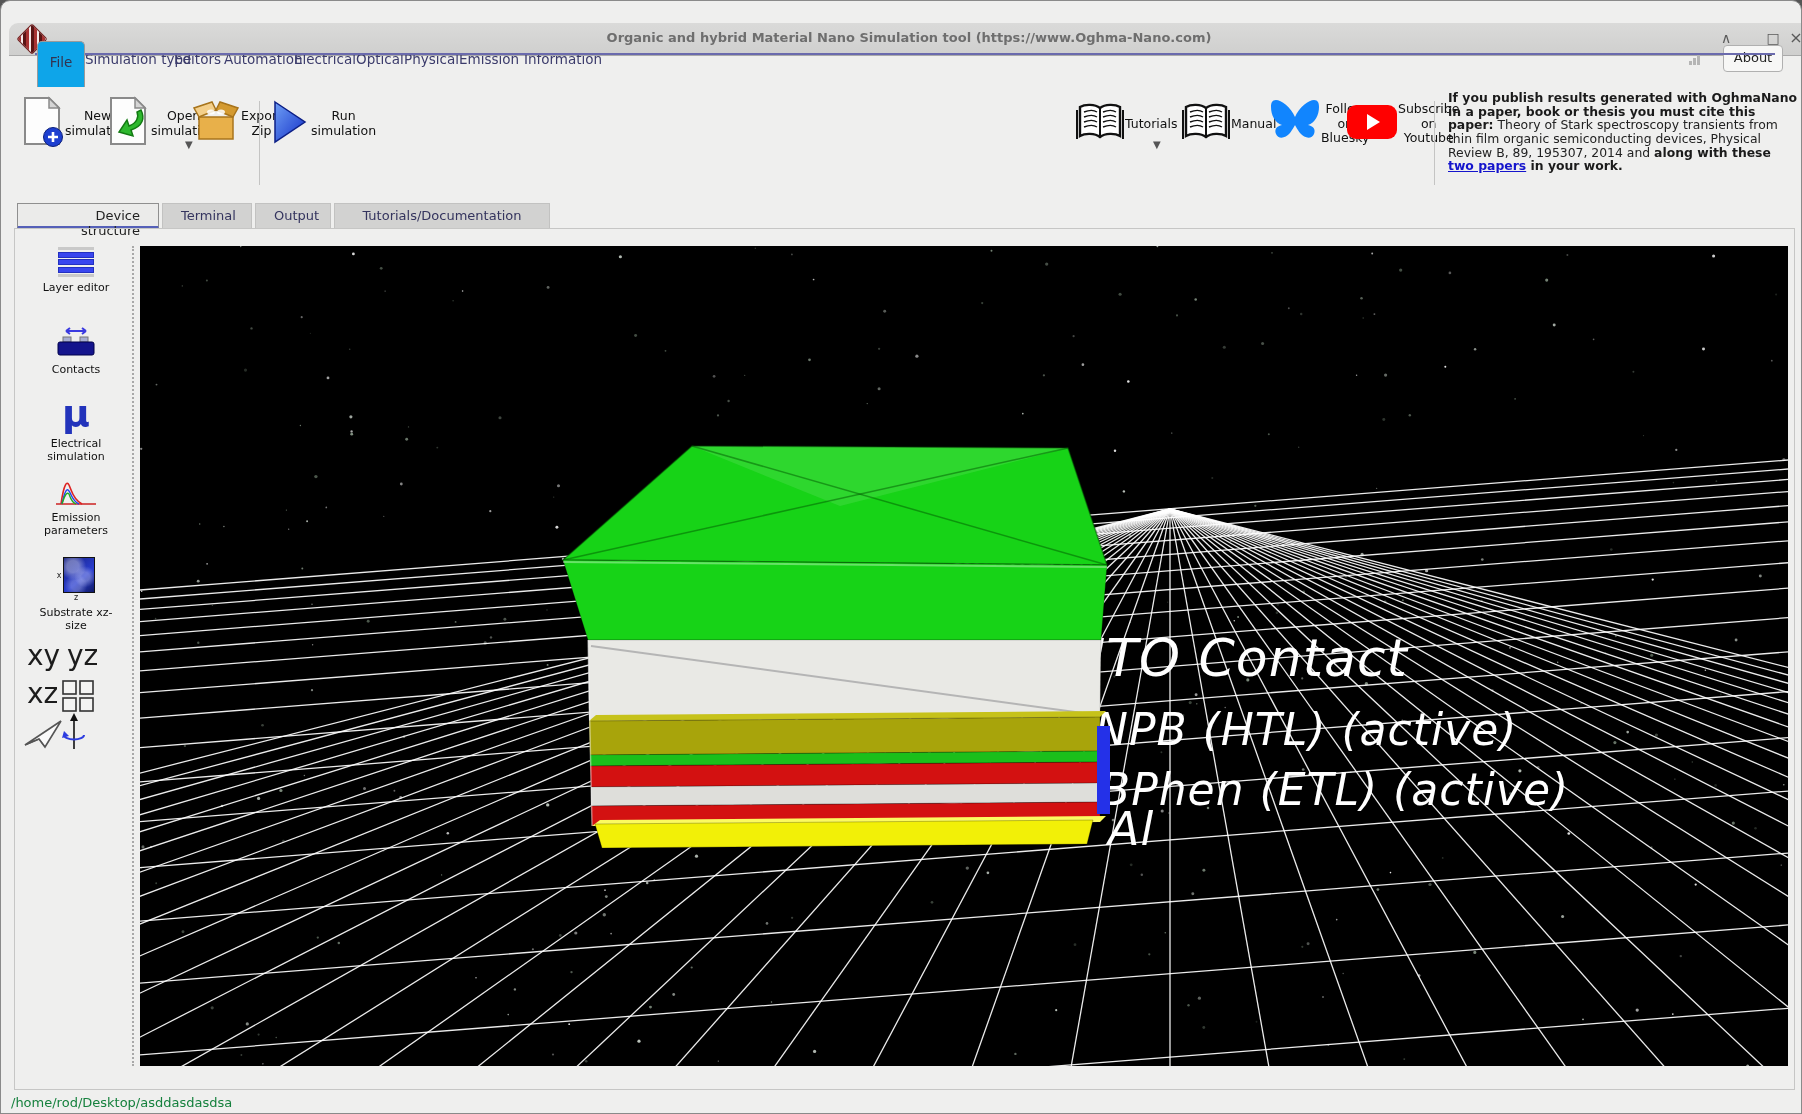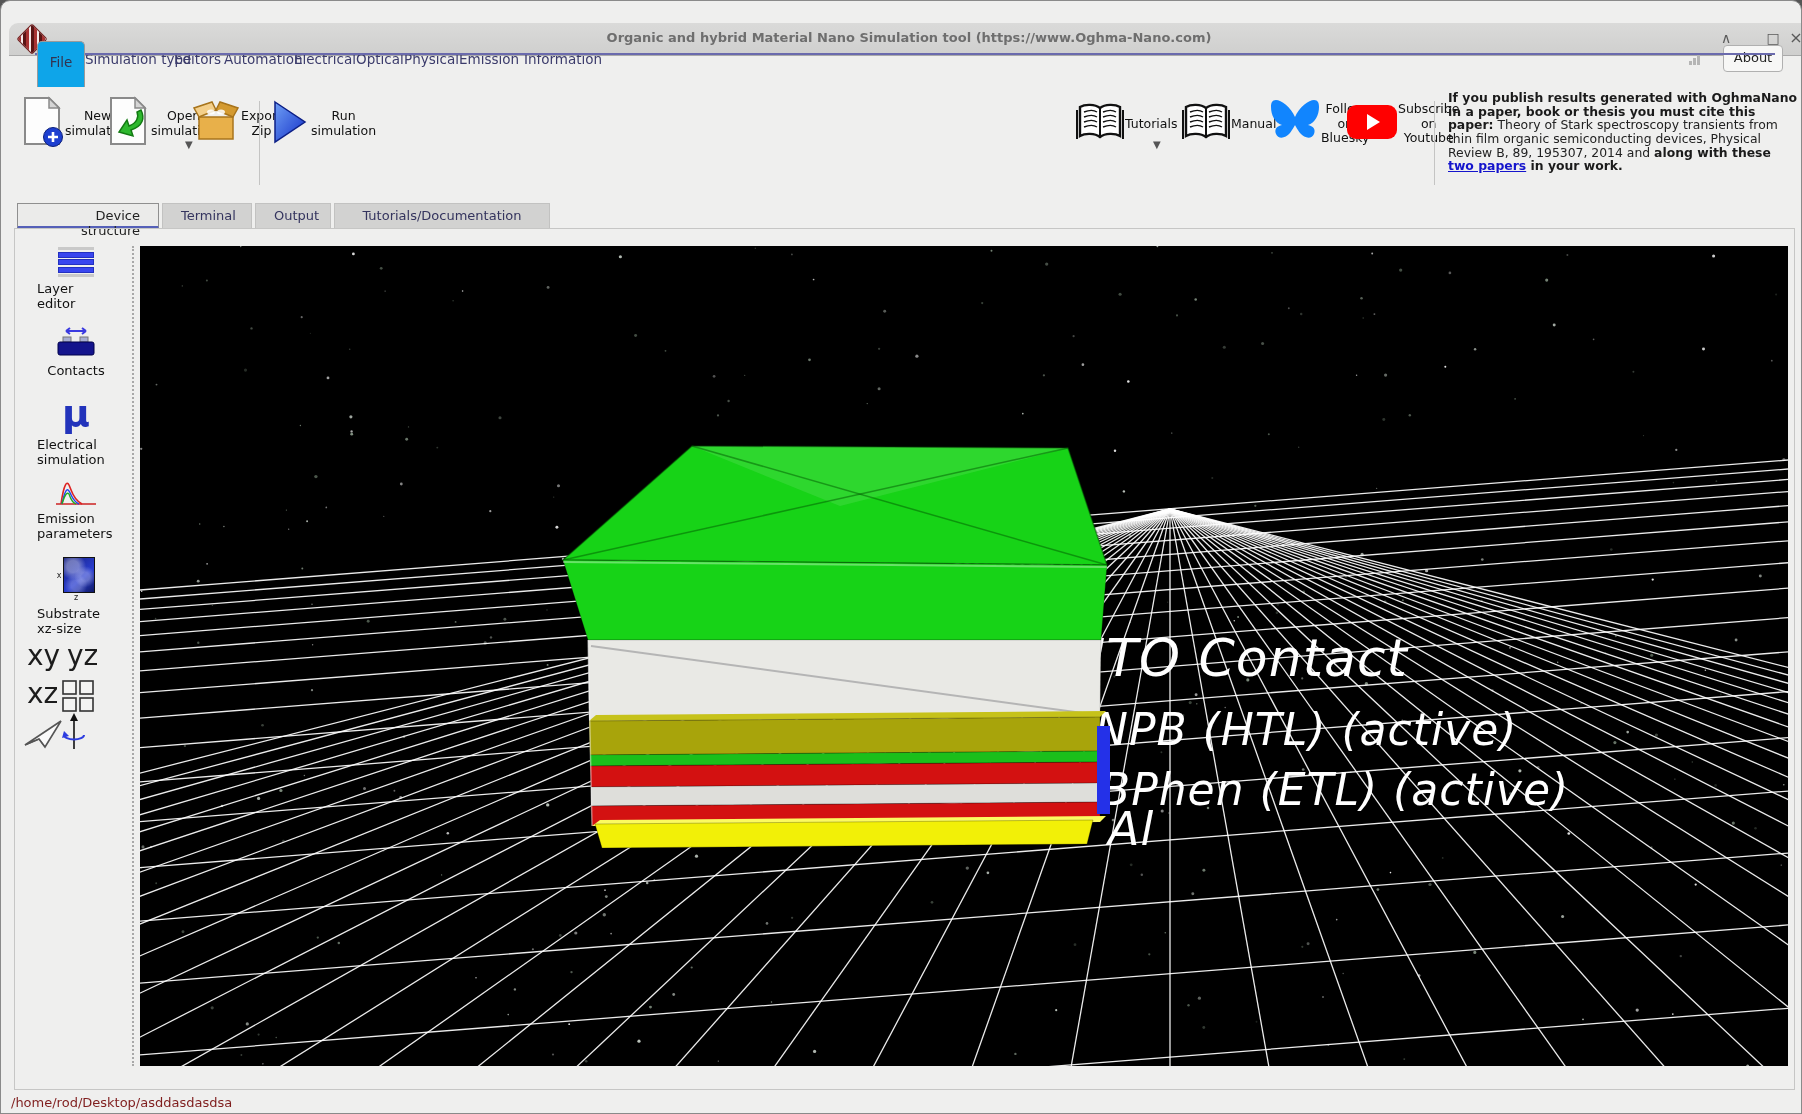--- a/index.html
+++ b/index.html
@@ -38,29 +38,29 @@
   .seg-l{font-weight:bold;color:#1414cc;text-decoration:underline;cursor:pointer;}
   
   #tabbar{position:absolute;left:16px;top:202px;height:26px;display:flex;gap:3px;}
   .tab{background:#d2d2d1;color:#34345e;font-size:13px;text-align:center;padding:4px 18px 3px 18px;
        border:1px solid #c2c2c1;box-sizing:border-box;}
   .tab.active{background:#ebebea;border:1px solid #8f8f8f;border-bottom:3px solid #5560b8;color:#222;text-align:right;}
   
   #panel-border{position:absolute;left:13px;top:227px;width:1781px;height:862px;border:1px solid #c6c6c5;box-sizing:border-box;}
   
   .side-item{position:absolute;display:flex;flex-direction:column;align-items:center;cursor:default;}
-  .side-label{font-size:13px;color:#111;line-height:1.15;margin-top:5px;}
+  .side-label{font-size:11px;color:#111;text-align:center;line-height:1.15;margin-top:5px;}
   .bigtxt{position:absolute;font-size:28px;color:#1c1c1c;cursor:default;}
   #splitter{position:absolute;left:131px;top:245px;height:820px;border-left:2px dotted #a8a8a8;}
   
   #canvas{position:absolute;left:139px;top:245px;width:1648px;height:820px;background:#000;overflow:hidden;}
   #scene-grid,#stack{position:absolute;left:0;top:0;}
   .lbl{position:absolute;color:#fff;font-style:italic;white-space:nowrap;letter-spacing:1px;}
   
-  #statusbar{position:absolute;left:10px;top:1094px;font-size:13px;color:#7f1d1d;}
+  #statusbar{position:absolute;left:10px;top:1094px;font-size:13px;color:#15803d;}
   
   .layers-icon{width:36px;height:30px;display:flex;flex-direction:column;justify-content:space-between;}
   .layers-icon .cap{height:3px;background:#c9c9c9;}
   .layers-icon .bar{height:6px;background:#3946ef;border:1px solid #2330c0;box-sizing:border-box;}
   .substrate-box{width:30px;height:34px;border:1px solid #111;
      background:
        radial-gradient(circle at 30% 25%, rgba(255,255,255,.38) 0 18%, transparent 40%),
        radial-gradient(circle at 70% 55%, rgba(255,255,255,.30) 0 16%, transparent 38%),
        radial-gradient(circle at 40% 80%, rgba(255,255,255,.25) 0 15%, transparent 35%),
        linear-gradient(140deg,#16207e,#2a3ed0 60%,#101a66);}

